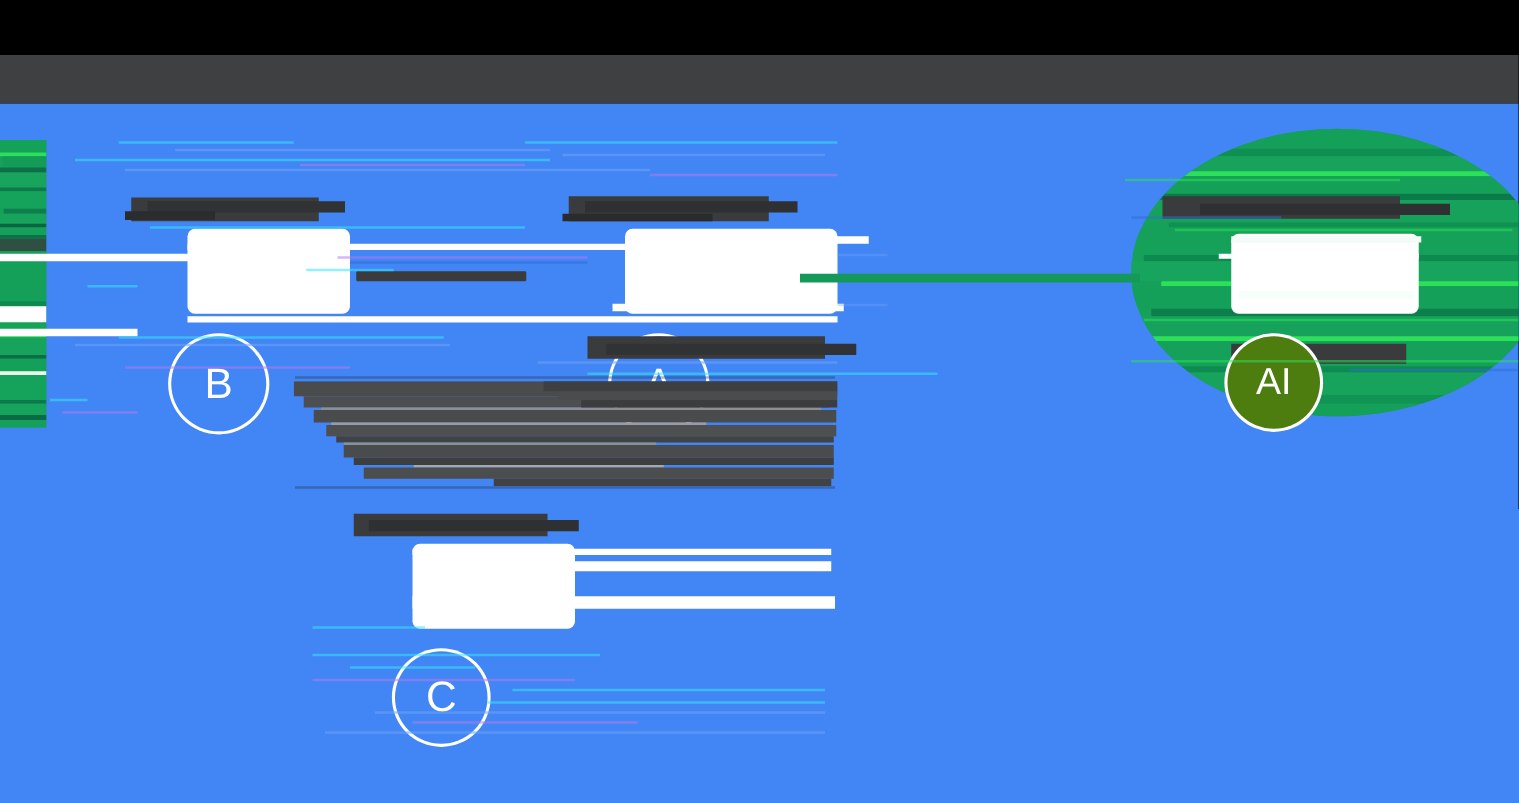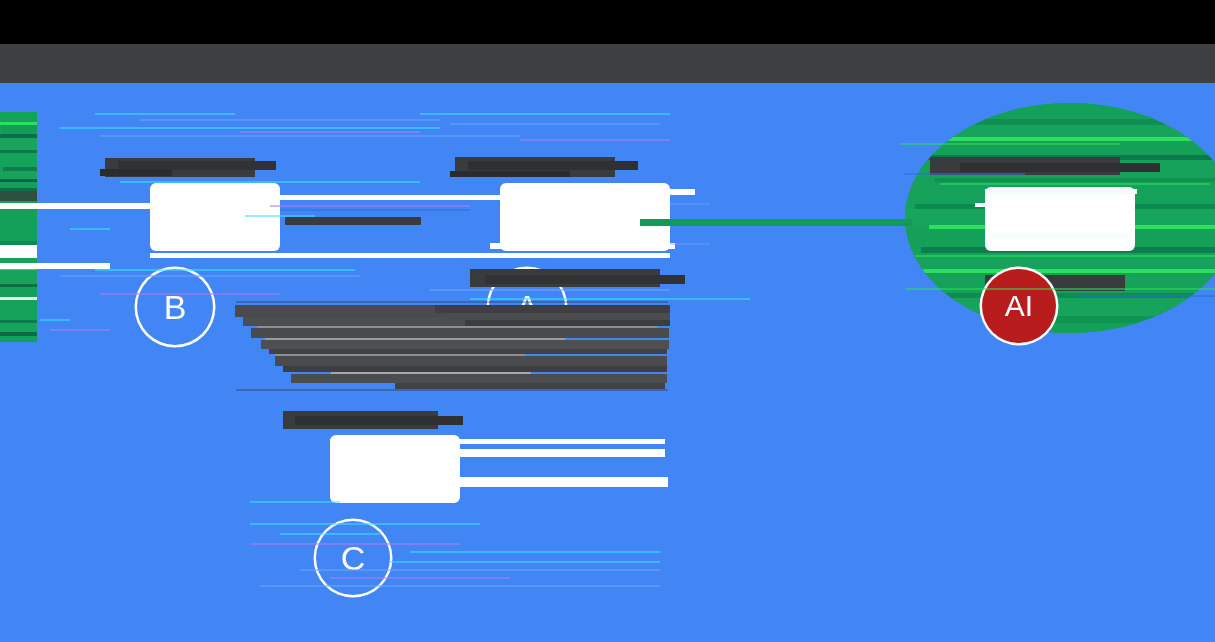--- a/index.html
+++ b/index.html
@@ -73,21 +73,21 @@
     position:absolute;
     border-radius:50%;
     display:flex;align-items:center;justify-content:center;
     color:#ffffff;
     font-size:34px;
     font-weight:normal;
     box-shadow:0 0 0 2.5px #ffffff;
     letter-spacing:0px;
   }
   .node.blue{background:#4285f4;}
-  .node.green{background:#b91c1c;font-size:30px;}
+  .node.green{background:#4d7c0f;font-size:30px;}
   .node.b{left:137px;top:186px;width:76px;height:76px;}
   .node.a{left:489px;top:186px;width:76px;height:76px;}
   .node.c{left:316px;top:438px;width:74px;height:74px;}
   .node.ai{left:982px;top:186px;width:74px;height:74px;}
 
   
   .redact{
     position:absolute;
     background:#3a3b3d;
     overflow:hidden;

